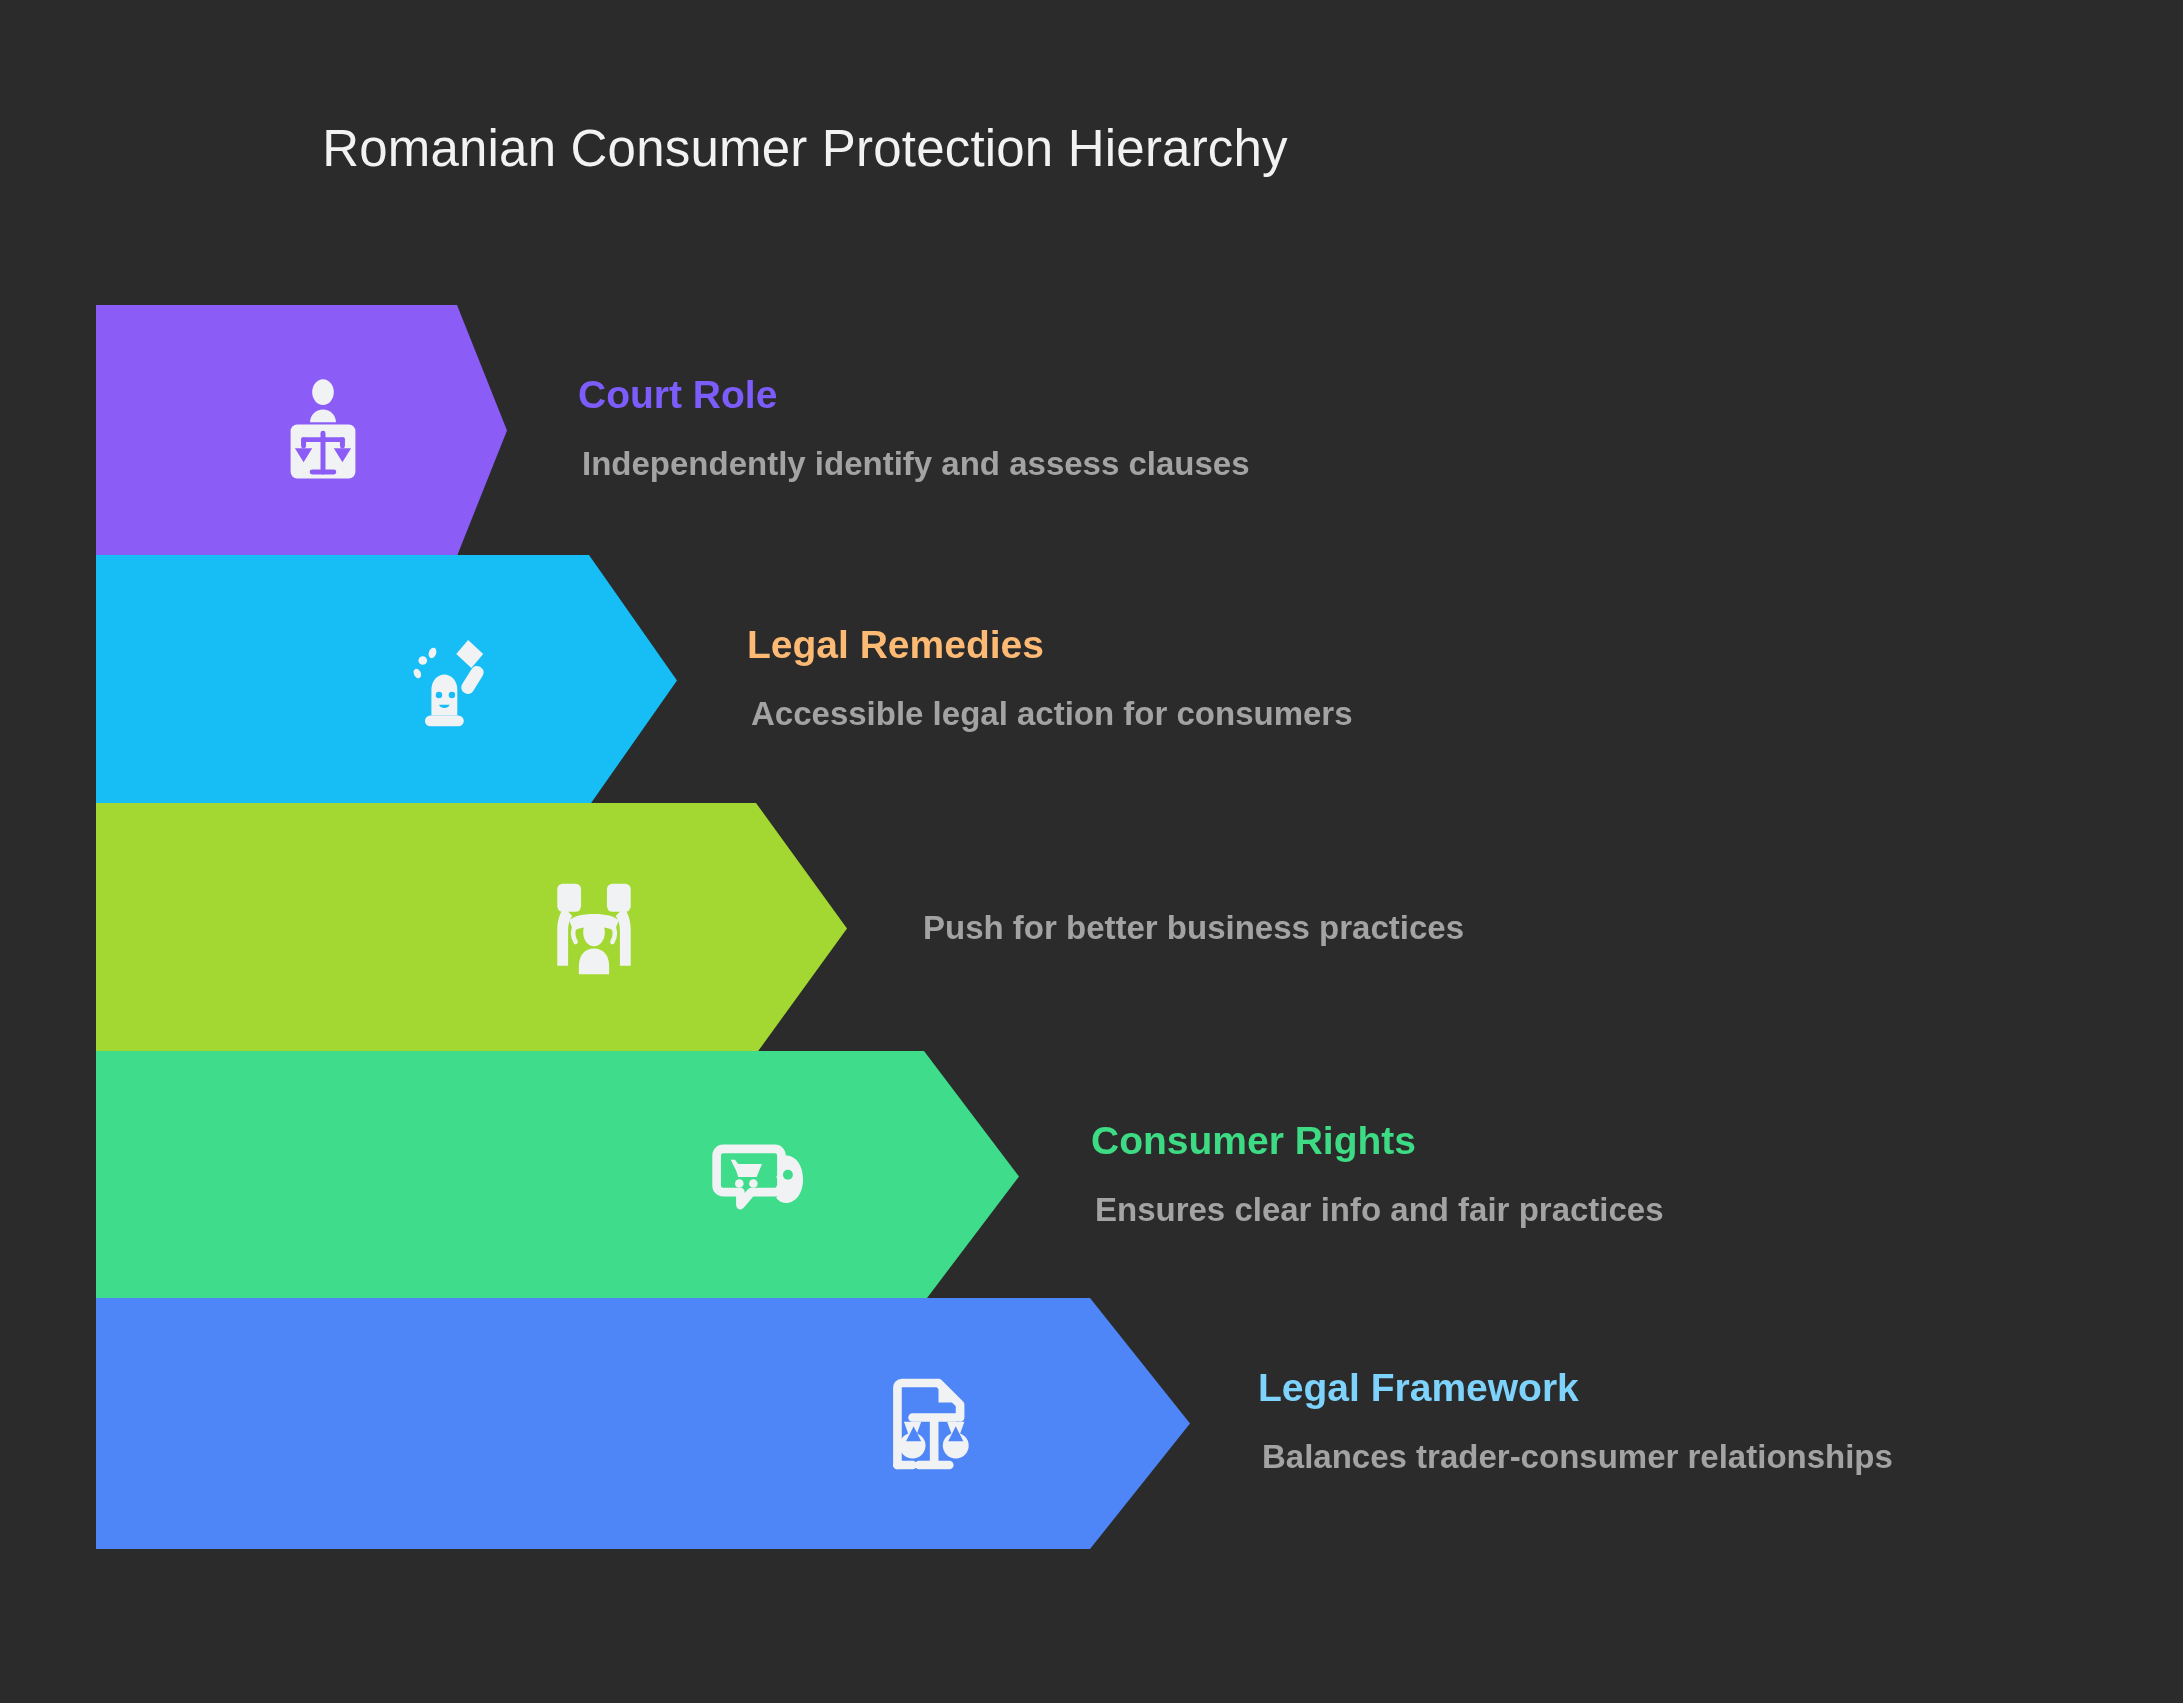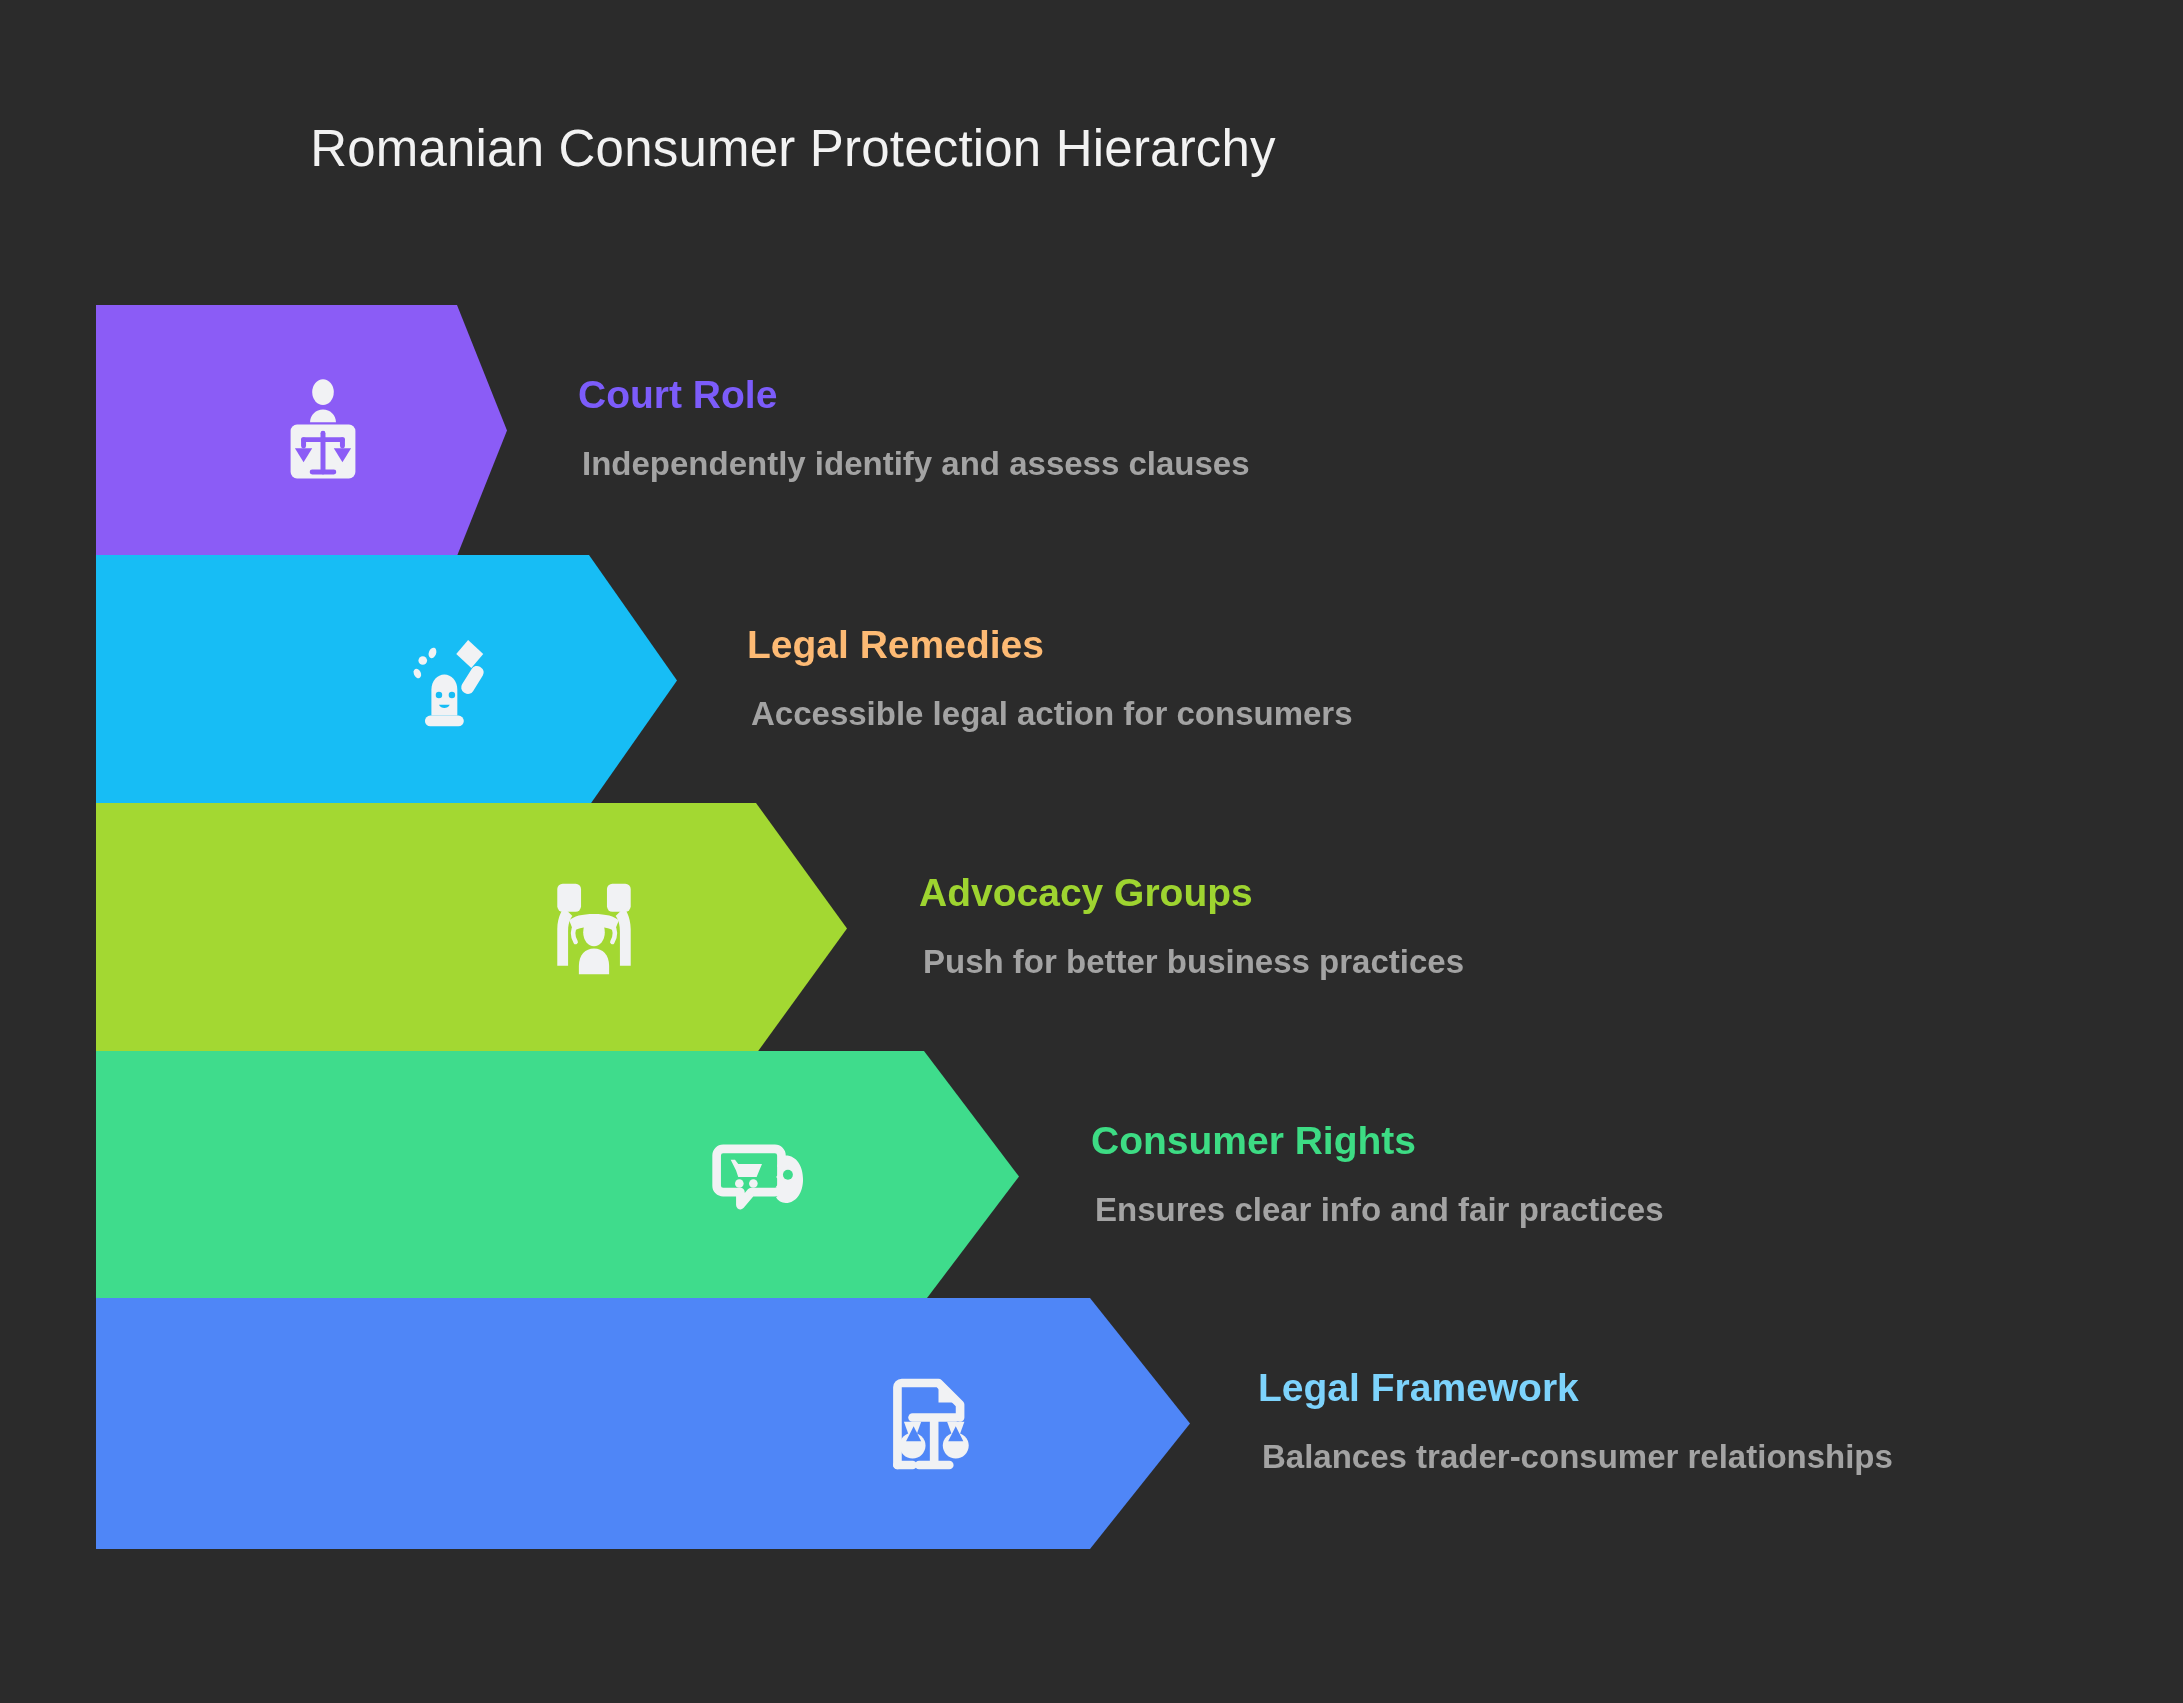--- a/index.html
+++ b/index.html
@@ -16,21 +16,21 @@
     position: relative;
   }
   .page {
     position: absolute;
     inset: 0;
     background: #2b2b2b;
   }
   .page-title {
     position: absolute;
     top: 119px;
-    left: 4px;
+    left: 16px;
     width: 1990px;
     text-align: center;
     color: #f2f2f2;
     font-size: 51px;
     font-weight: 400;
     letter-spacing: 0.2px;
     white-space: nowrap;
   }
   
   .page-title-inner {
@@ -169,21 +169,20 @@
         <ellipse cx="50" cy="53" rx="10" ry="13"></ellipse>
         <path d="M36 84c0-10 6-16 14-16s14 6 14 16v8H36z"></path>
       </g>
       <g fill="none" stroke="#f1f2f4" stroke-width="4.2" stroke-linecap="round">
         <path d="M33 46c-3 5-3 11 0 16"></path>
         <path d="M67 46c3 5 3 11 0 16"></path>
       </g>
     </svg>
         </div>
         <div class="text-col" style="left: 919px;">
-          <div class="row-heading" style="color: rgb(158, 212, 48);">Advocacy Groups</div>
           <div class="row-desc">Push for better business practices</div>
         </div>
       </div>
       <div class="row" style="top: 1051px; height: 251px; width: 2184px; padding-left: 21px;">
         <div class="arrow" style="width: 923px; height: 251px; background: rgb(63, 220, 140); clip-path: polygon(0px 0px, 828px 0px, 923px 50%, 828px 100%, 0px 100%);"></div>
         <div class="icon-holder" style="left: 706px;">
     <svg viewBox="0 0 100 100" xmlns="http://www.w3.org/2000/svg" aria-hidden="true">
       <g fill="none" stroke="#f1f2f4" stroke-width="8" stroke-linejoin="round" stroke-linecap="round">
         <path d="M14 24h48a6 6 0 0 1 6 6v28a6 6 0 0 1-6 6H40l-10 12V64H14a6 6 0 0 1-6-6V30a6 6 0 0 1 6-6z"></path>
       </g>

